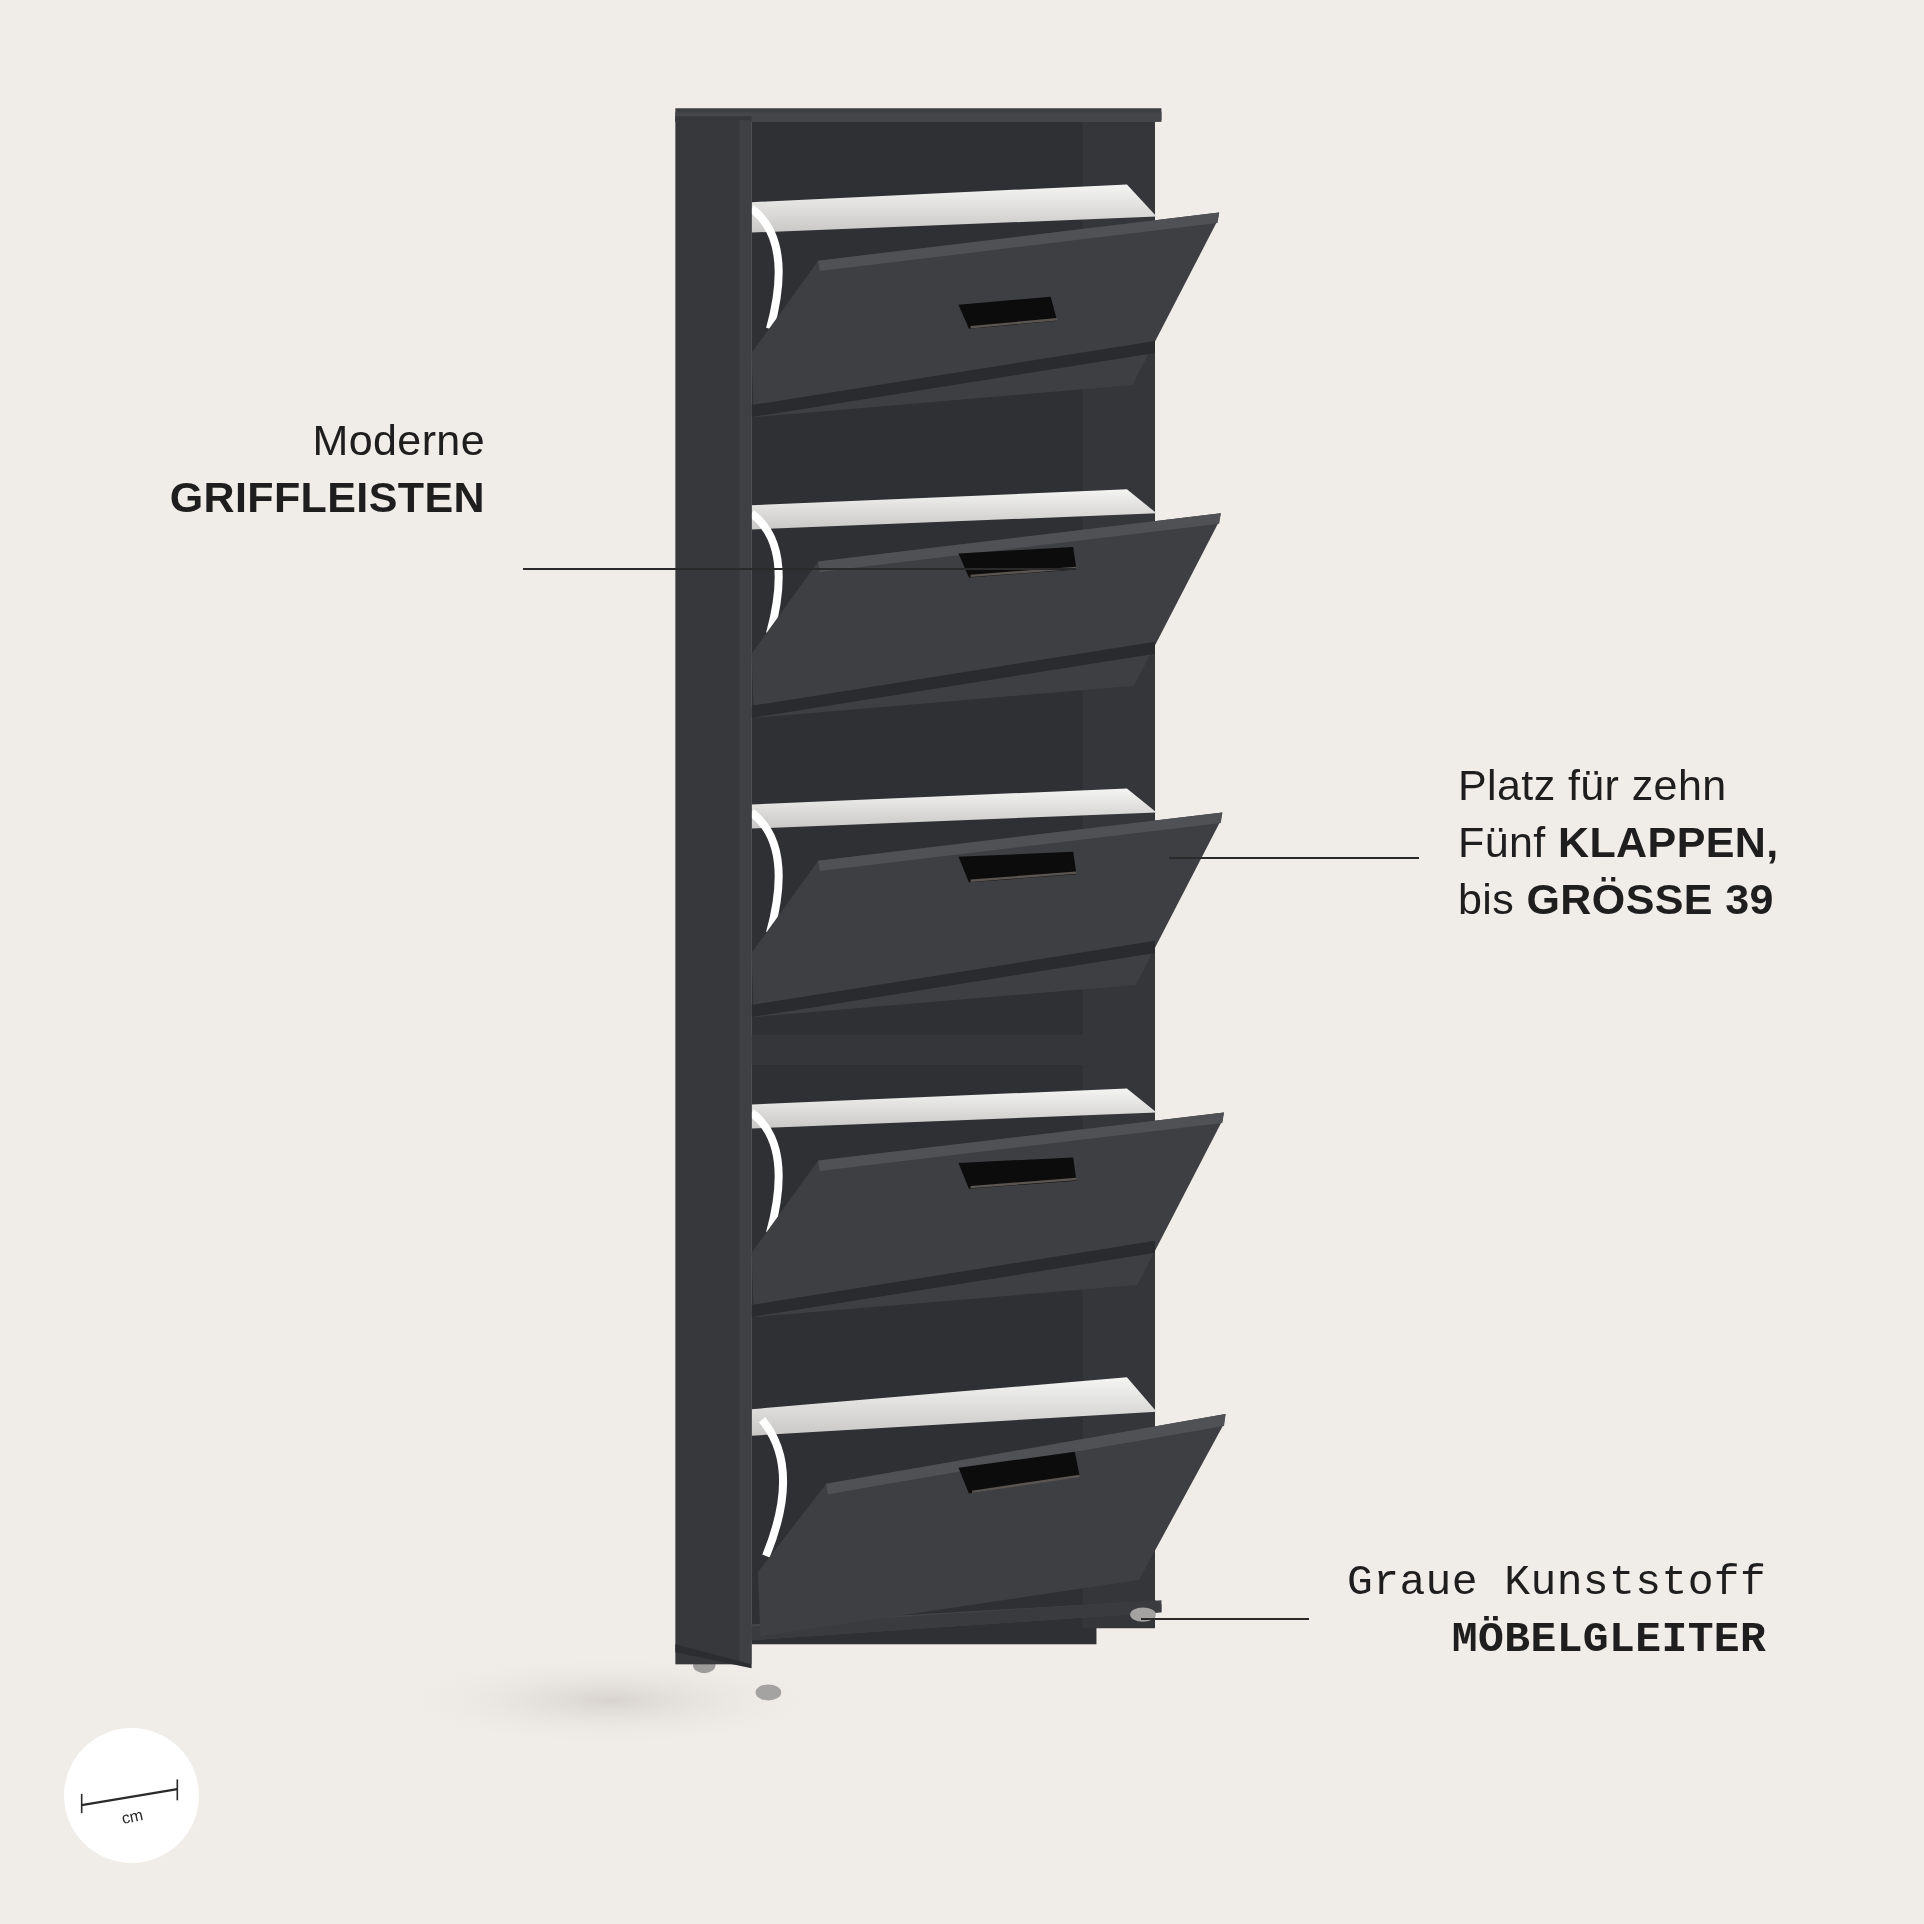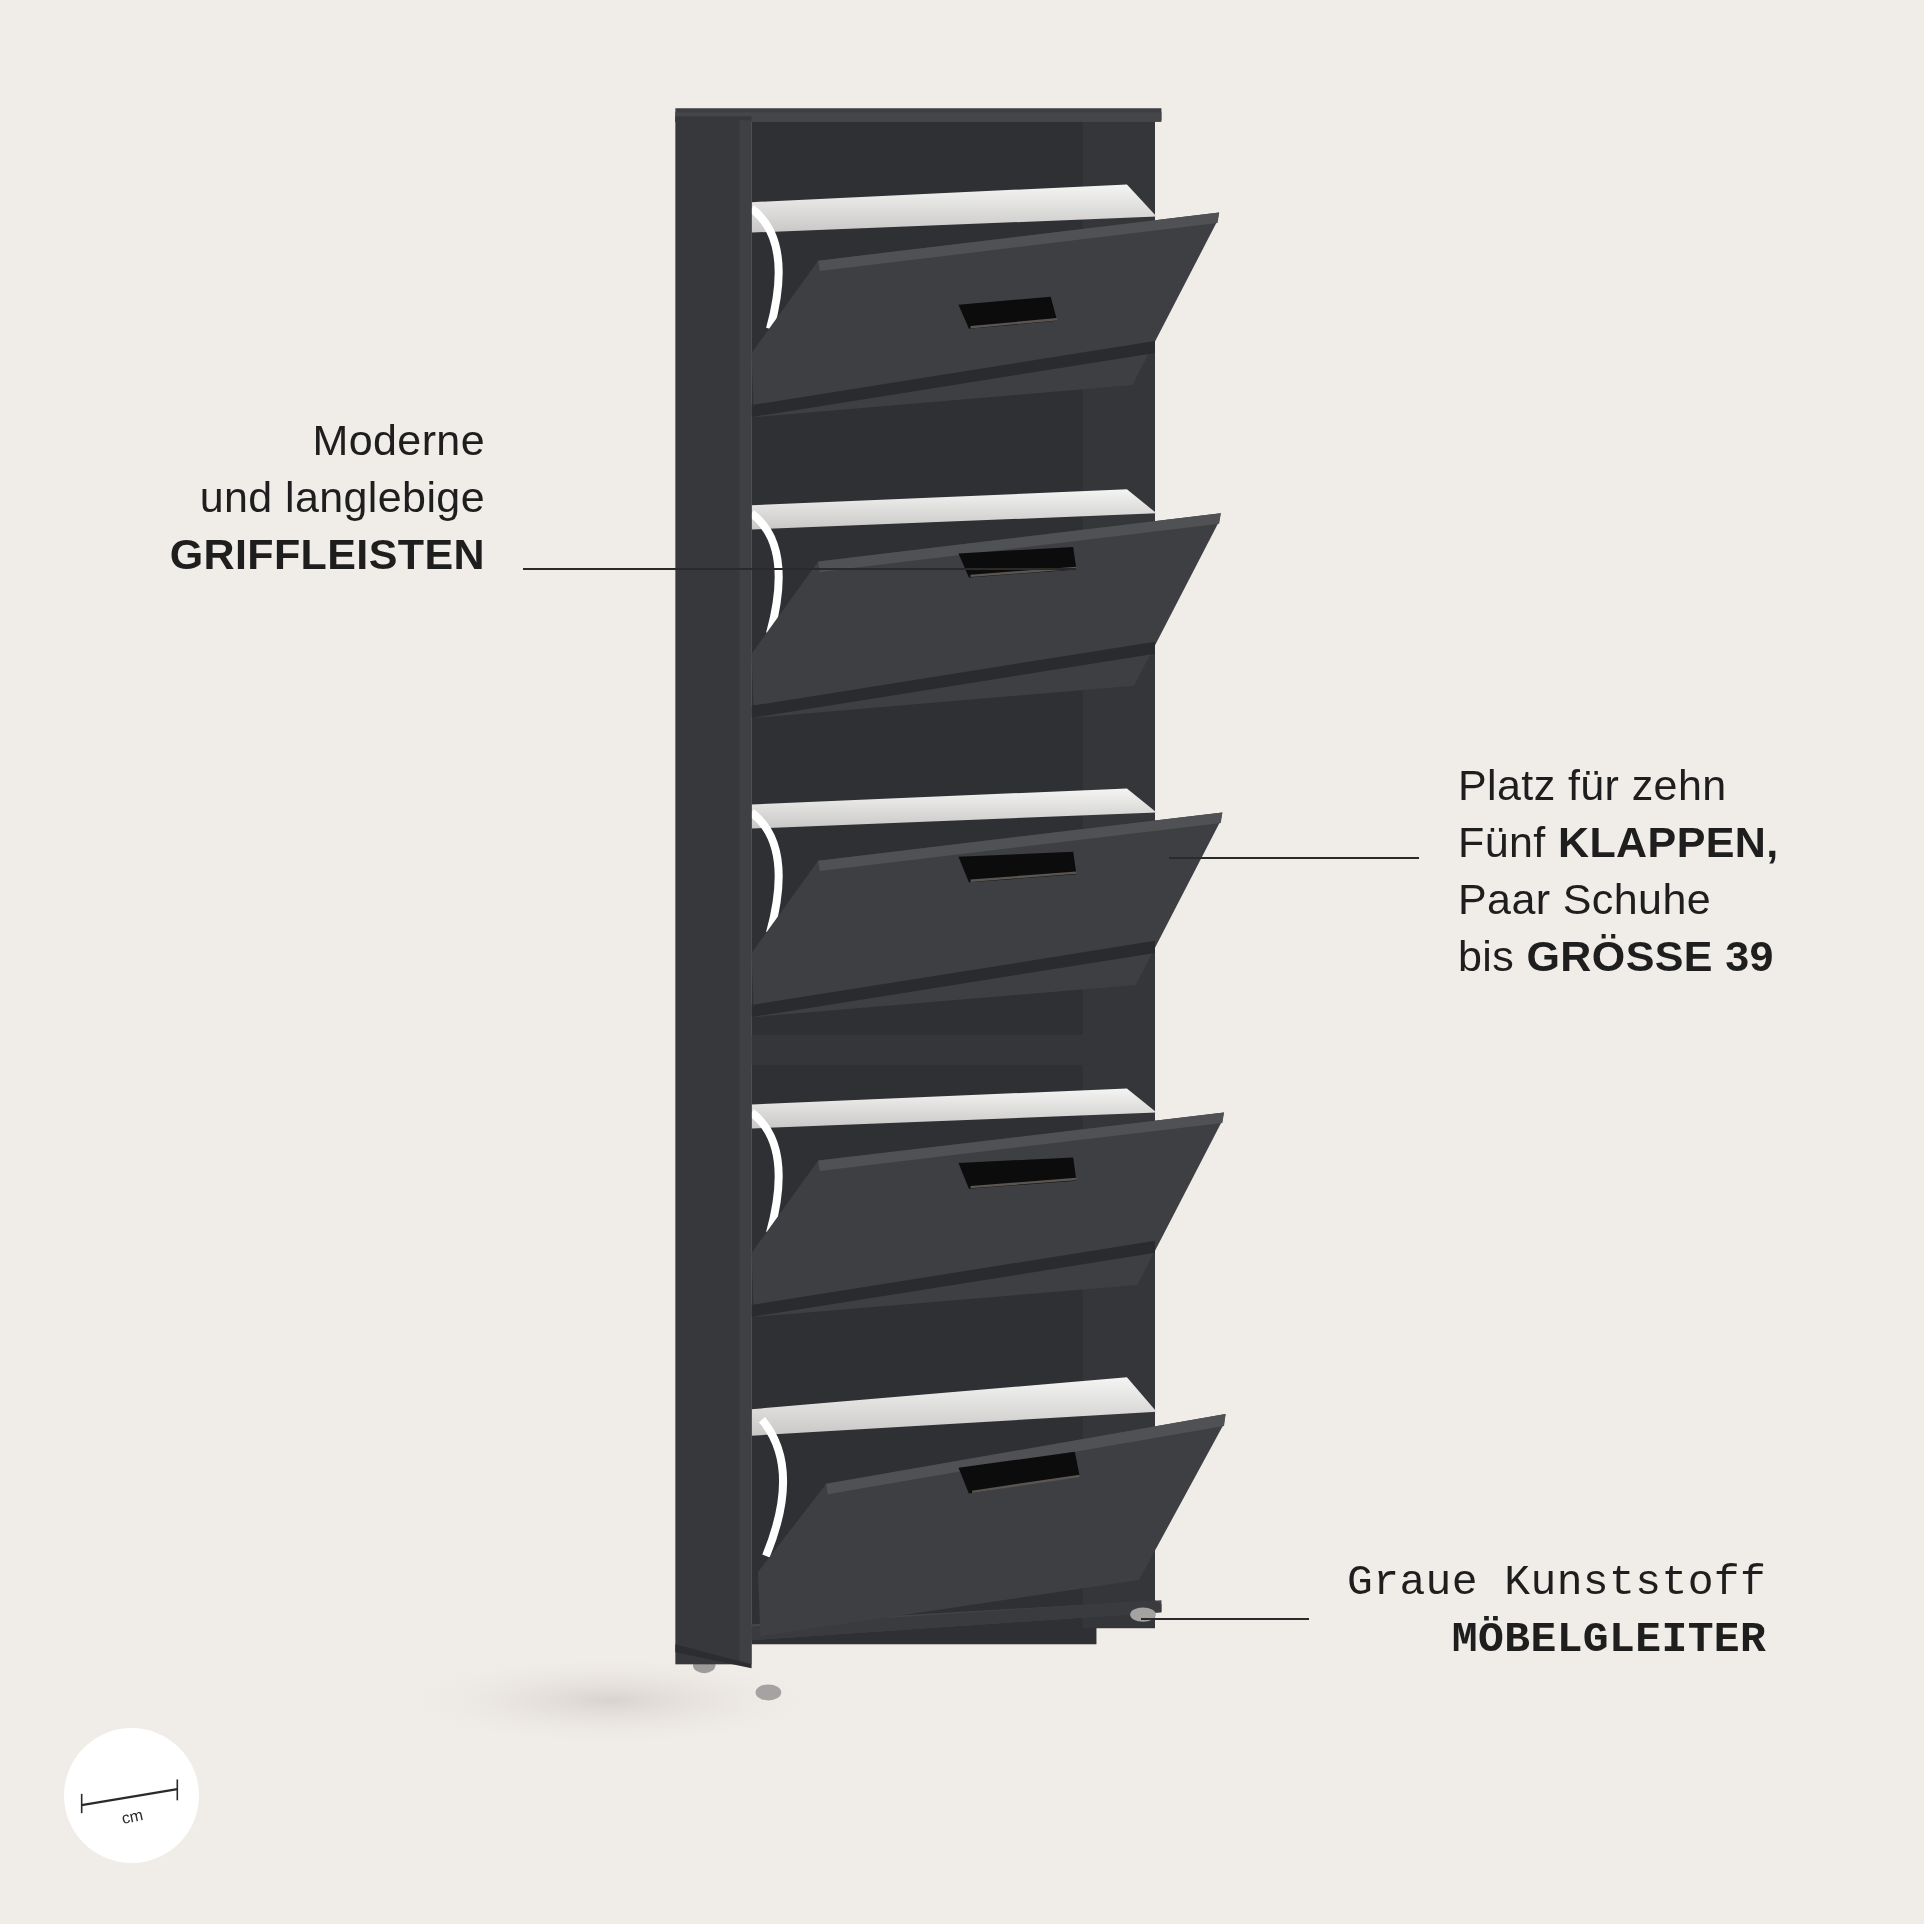--- a/index.html
+++ b/index.html
@@ -105,29 +105,27 @@
     <polygon points="937,1627 1440,1547 1440,1562 937,1642" fill="#2a2b2f"></polygon>
     <rect x="937" y="1290" width="503" height="38" fill="#35363a"></rect>
 
     <rect x="842" y="145" width="95" height="1930" fill="#37383c"></rect>
     <rect x="922" y="150" width="15" height="1925" fill="#3f4044"></rect>
     <polygon points="842,2050 937,2075 937,2080 842,2060" fill="#2c2d31"></polygon>
   </svg>
 
   <div class="txt left-block">
     <div class="light">Moderne</div>
-    <div class="light">und langlebige</div>
     <div><b>GRIFFLEISTEN</b></div>
   </div>
   <div class="line" style="left:523px; top:568px; width:553px;"></div>
 
   <div class="txt right-block">
     <div>Platz für zehn</div>
     <div><span>Fünf </span><b>KLAPPEN,</b></div>
-    <div>Paar Schuhe</div>
     <div><span>bis </span><b>GRÖSSE 39</b></div>
   </div>
   <div class="line" style="left:1169px; top:857px; width:250px;"></div>
 
   <div class="txt glider-block">
     <div>Graue Kunststoff</div>
     <div><b>MÖBELGLEITER</b></div>
   </div>
   <div class="line" style="left:1141px; top:1618px; width:168px;"></div>
 

